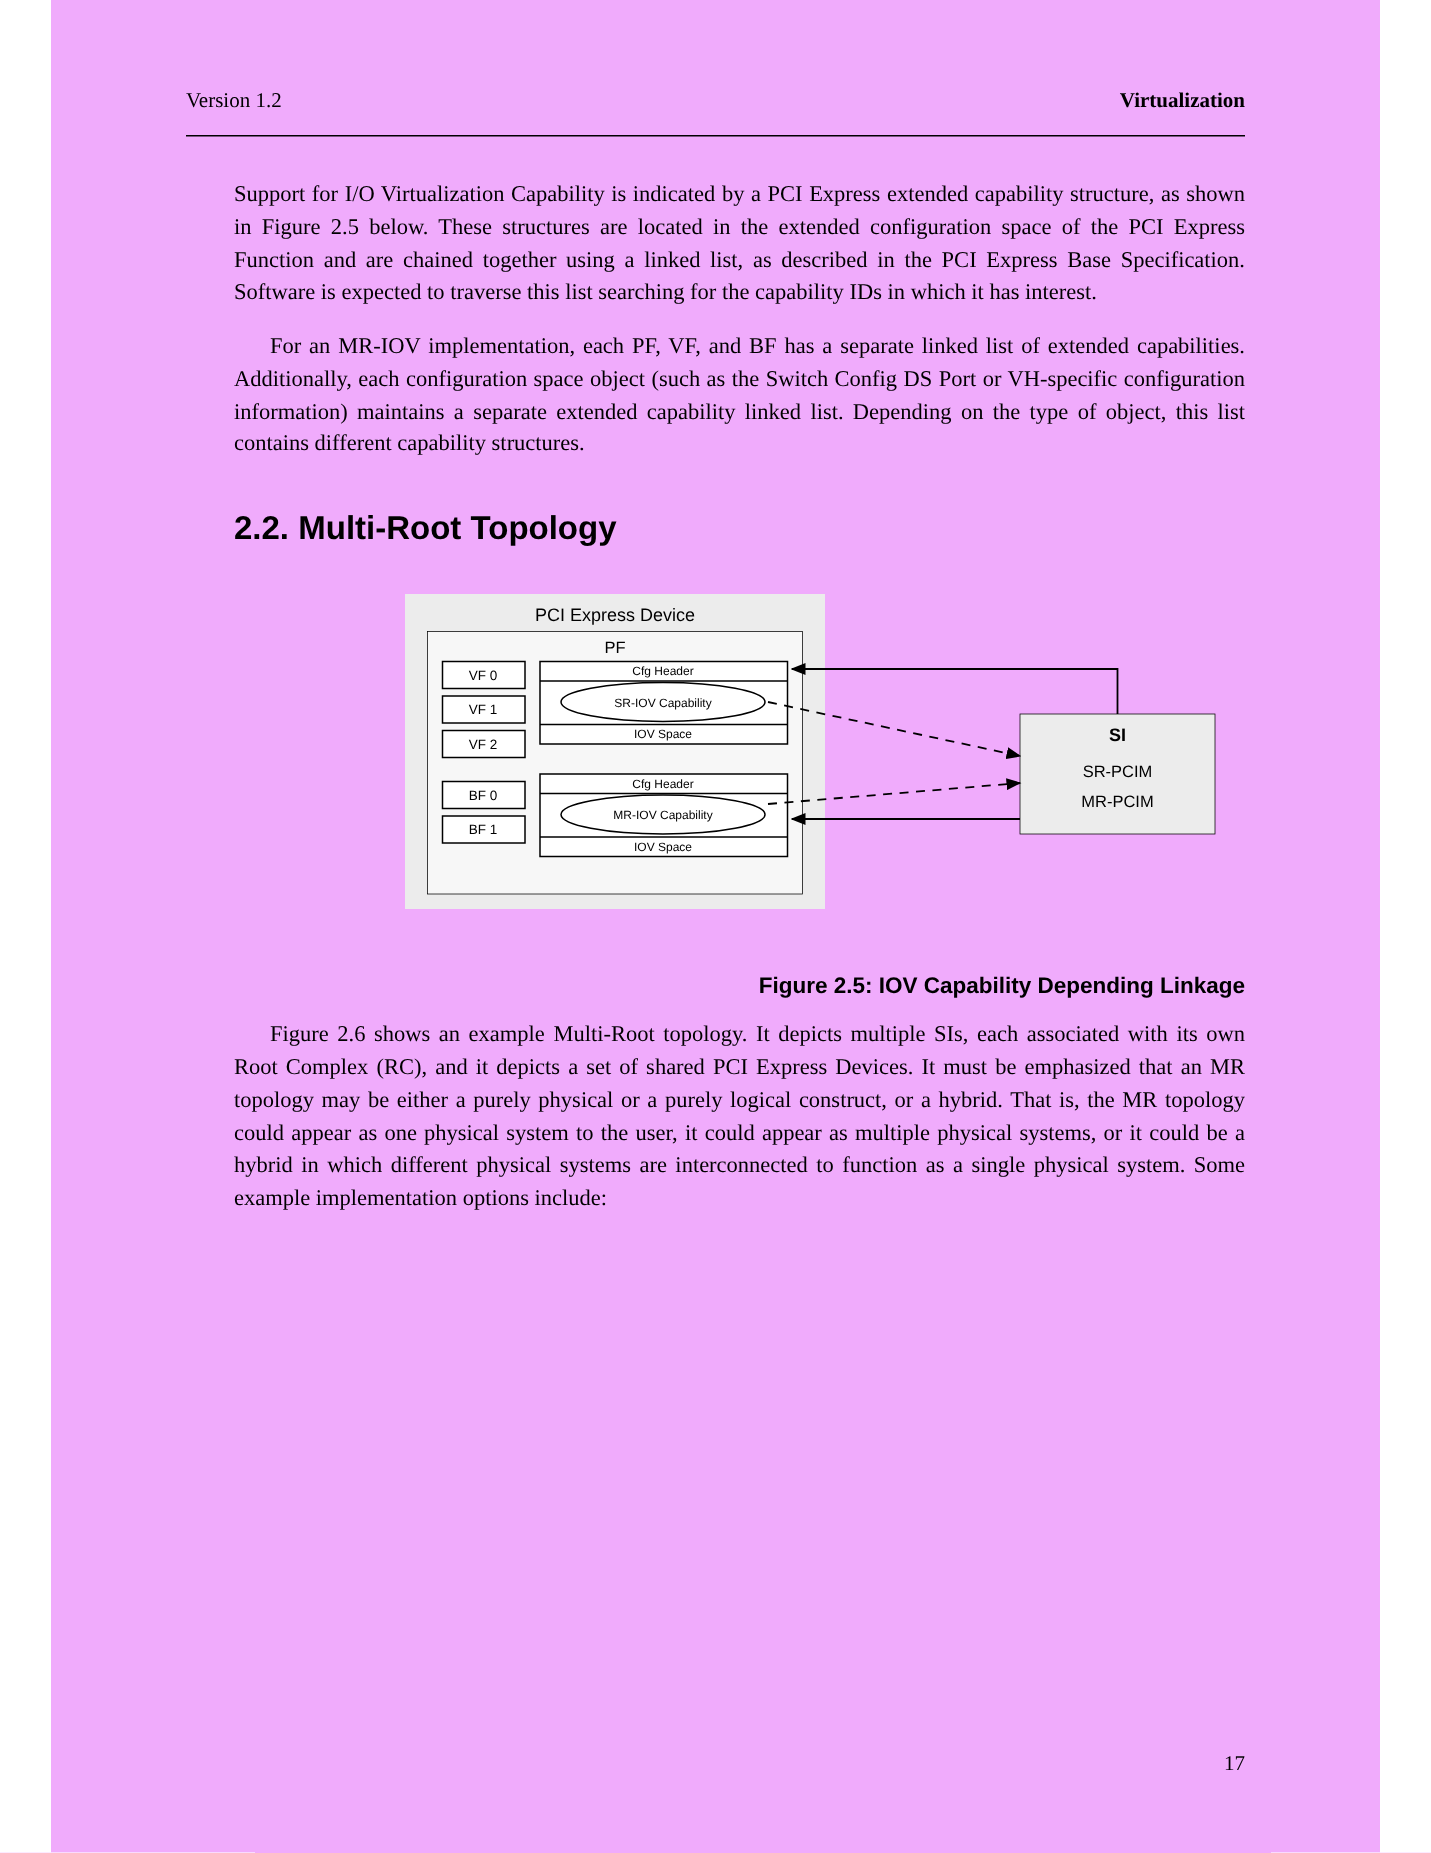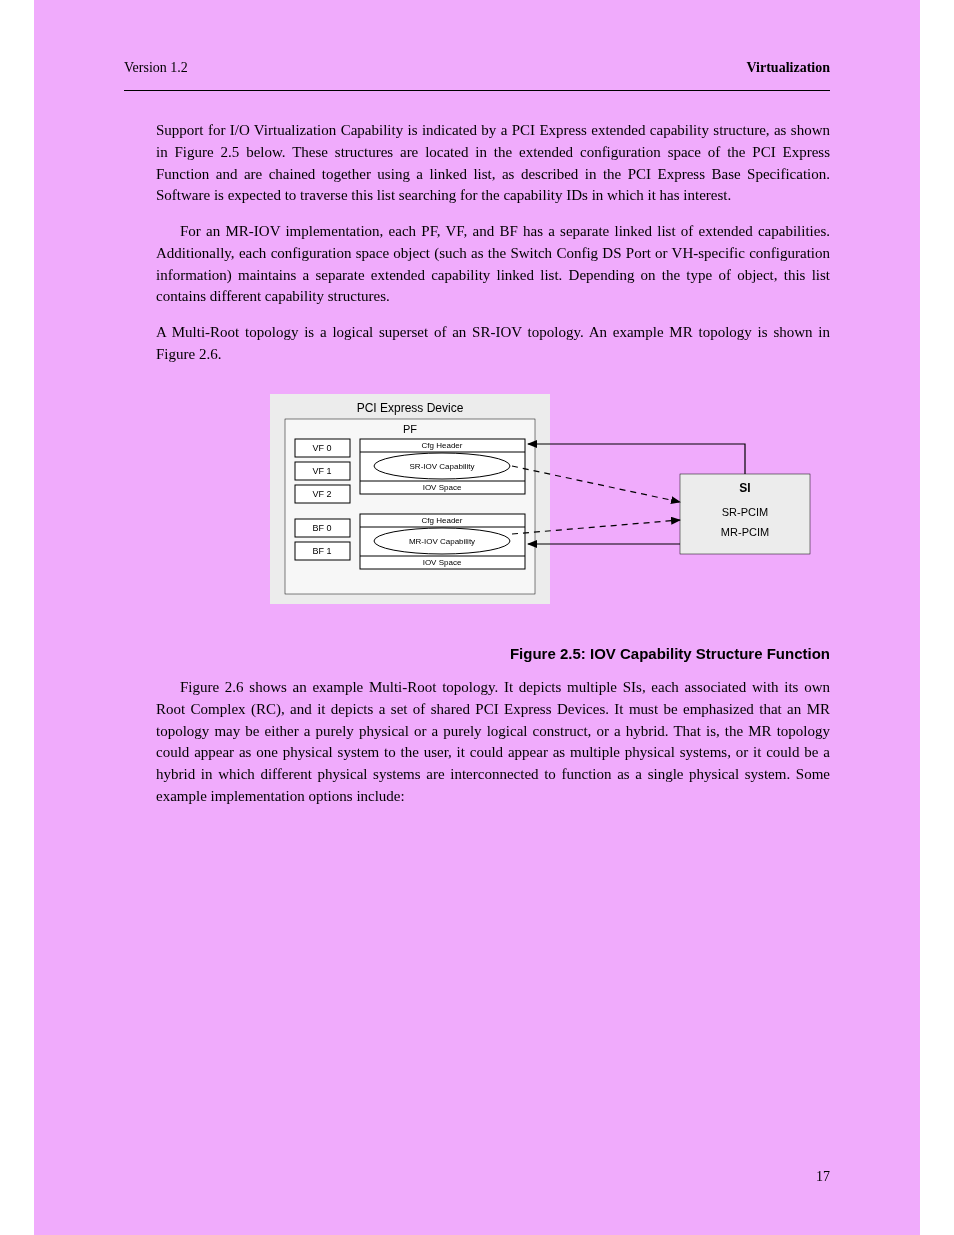--- a/index.html
+++ b/index.html
@@ -88,22 +88,25 @@
     <span class="right">Virtualization</span>
   </div>
   <div class="hr-line"></div>
 
   <div class="body-col">
 
     <p class="noindent">Support for I/O Virtualization Capability is indicated by a PCI Express extended capability structure, as shown in Figure 2.5 below. These structures are located in the extended configuration space of the PCI Express Function and are chained together using a linked list, as described in the PCI Express Base Specification. Software is expected to traverse this list searching for the capability IDs in which it has interest.</p>
 
     <p>For an MR-IOV implementation, each PF, VF, and BF has a separate linked list of extended capabilities. Additionally, each configuration space object (such as the Switch Config DS Port or VH-specific configuration information) maintains a separate extended capability linked list. Depending on the type of object, this list contains different capability structures.</p>
 
+    <div class="sec-heading">
+      <span>2.2.</span>
+      <span>Multi-Root Topology</span>
+    </div>
 
-    <p class="noindent">A Multi-Root topology is a logical superset of an SR-IOV topology. An example MR topology is shown in Figure 2.6.</p>
 
     <div class="figure-wrap">
       <svg width="580" height="235" viewBox="0 0 580 235">
         <defs>
           <marker id="arrow" markerWidth="10" markerHeight="8" refX="9" refY="4" orient="auto" markerUnits="userSpaceOnUse">
             <path d="M0,0 L10,4 L0,8 z" fill="#000"></path>
           </marker>
         </defs>
 
         <rect x="20" y="10" width="280" height="210" fill="#ececec" stroke="none"></rect>
@@ -152,21 +155,21 @@
 
         <path d="M495,90 L495,60 L278,60" fill="none" stroke="#000" stroke-width="1.2" marker-end="url(#arrow)"></path>
 
         <path d="M262,82 L430,118" fill="none" stroke="#000" stroke-width="1.2" stroke-dasharray="6,5" marker-end="url(#arrow)"></path>
 
         <path d="M262,150 L430,136" fill="none" stroke="#000" stroke-width="1.2" stroke-dasharray="6,5" marker-end="url(#arrow)"></path>
 
         <path d="M430,160 L278,160" fill="none" stroke="#000" stroke-width="1.2" marker-end="url(#arrow)"></path>
       </svg>
 
-      <div class="fig-caption">Figure 2.5: IOV Capability Structure Function</div>
+      <div class="fig-caption">Figure 2.5: IOV Capability Depending Linkage</div>
     </div>
 
     <p>Figure 2.6 shows an example Multi-Root topology. It depicts multiple SIs, each associated with its own Root Complex (RC), and it depicts a set of shared PCI Express Devices. It must be emphasized that an MR topology may be either a purely physical or a purely logical construct, or a hybrid. That is, the MR topology could appear as one physical system to the user, it could appear as multiple physical systems, or it could be a hybrid in which different physical systems are interconnected to function as a single physical system. Some example implementation options include:</p>
 
   </div>
 
   <div class="footer-page">17</div>
 
 </div>
 

